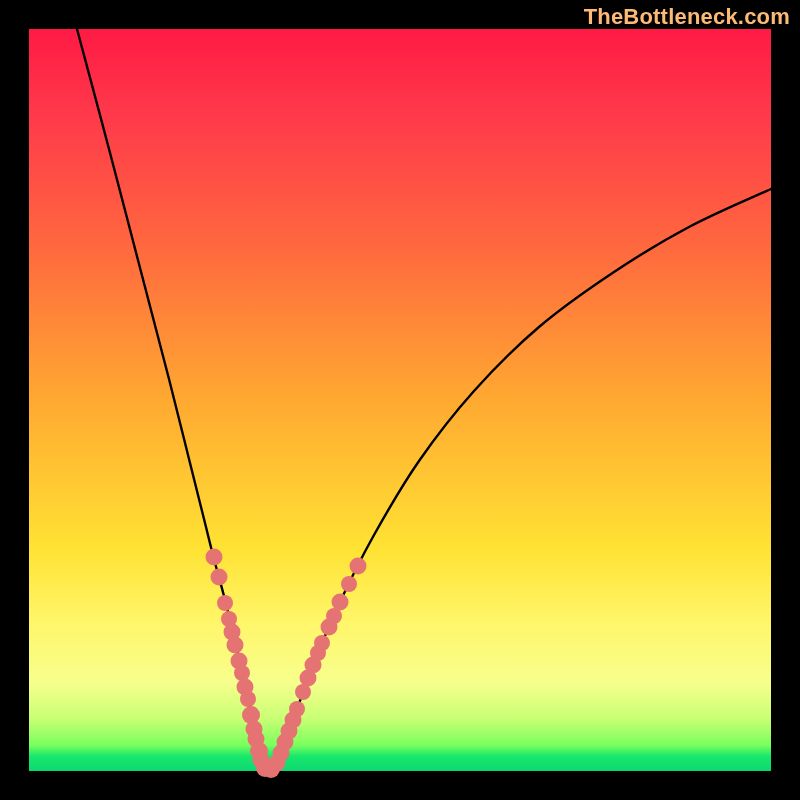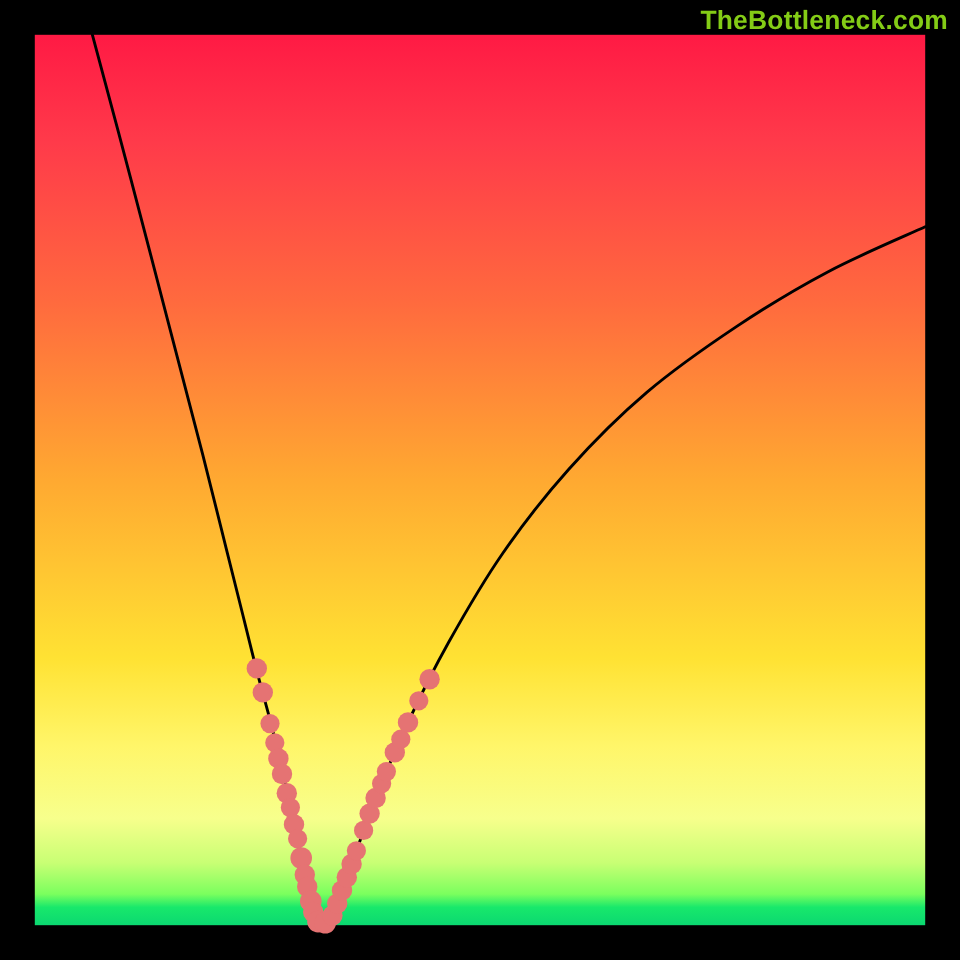--- a/index.html
+++ b/index.html
@@ -40,21 +40,21 @@
       #0bd871 100%
     );
   }
   .watermark {
     position: absolute;
     top: 4px;
     right: 10px;
     font-family: Arial, Helvetica, sans-serif;
     font-size: 22px;
     font-weight: 600;
-    color: #84cc16;
+    color: #fdba74;
     letter-spacing: 0.2px;
     z-index: 5;
     user-select: none;
   }
   svg.curve {
     position: absolute;
     top: 0;
     left: 0;
     width: 742px;
     height: 742px;

